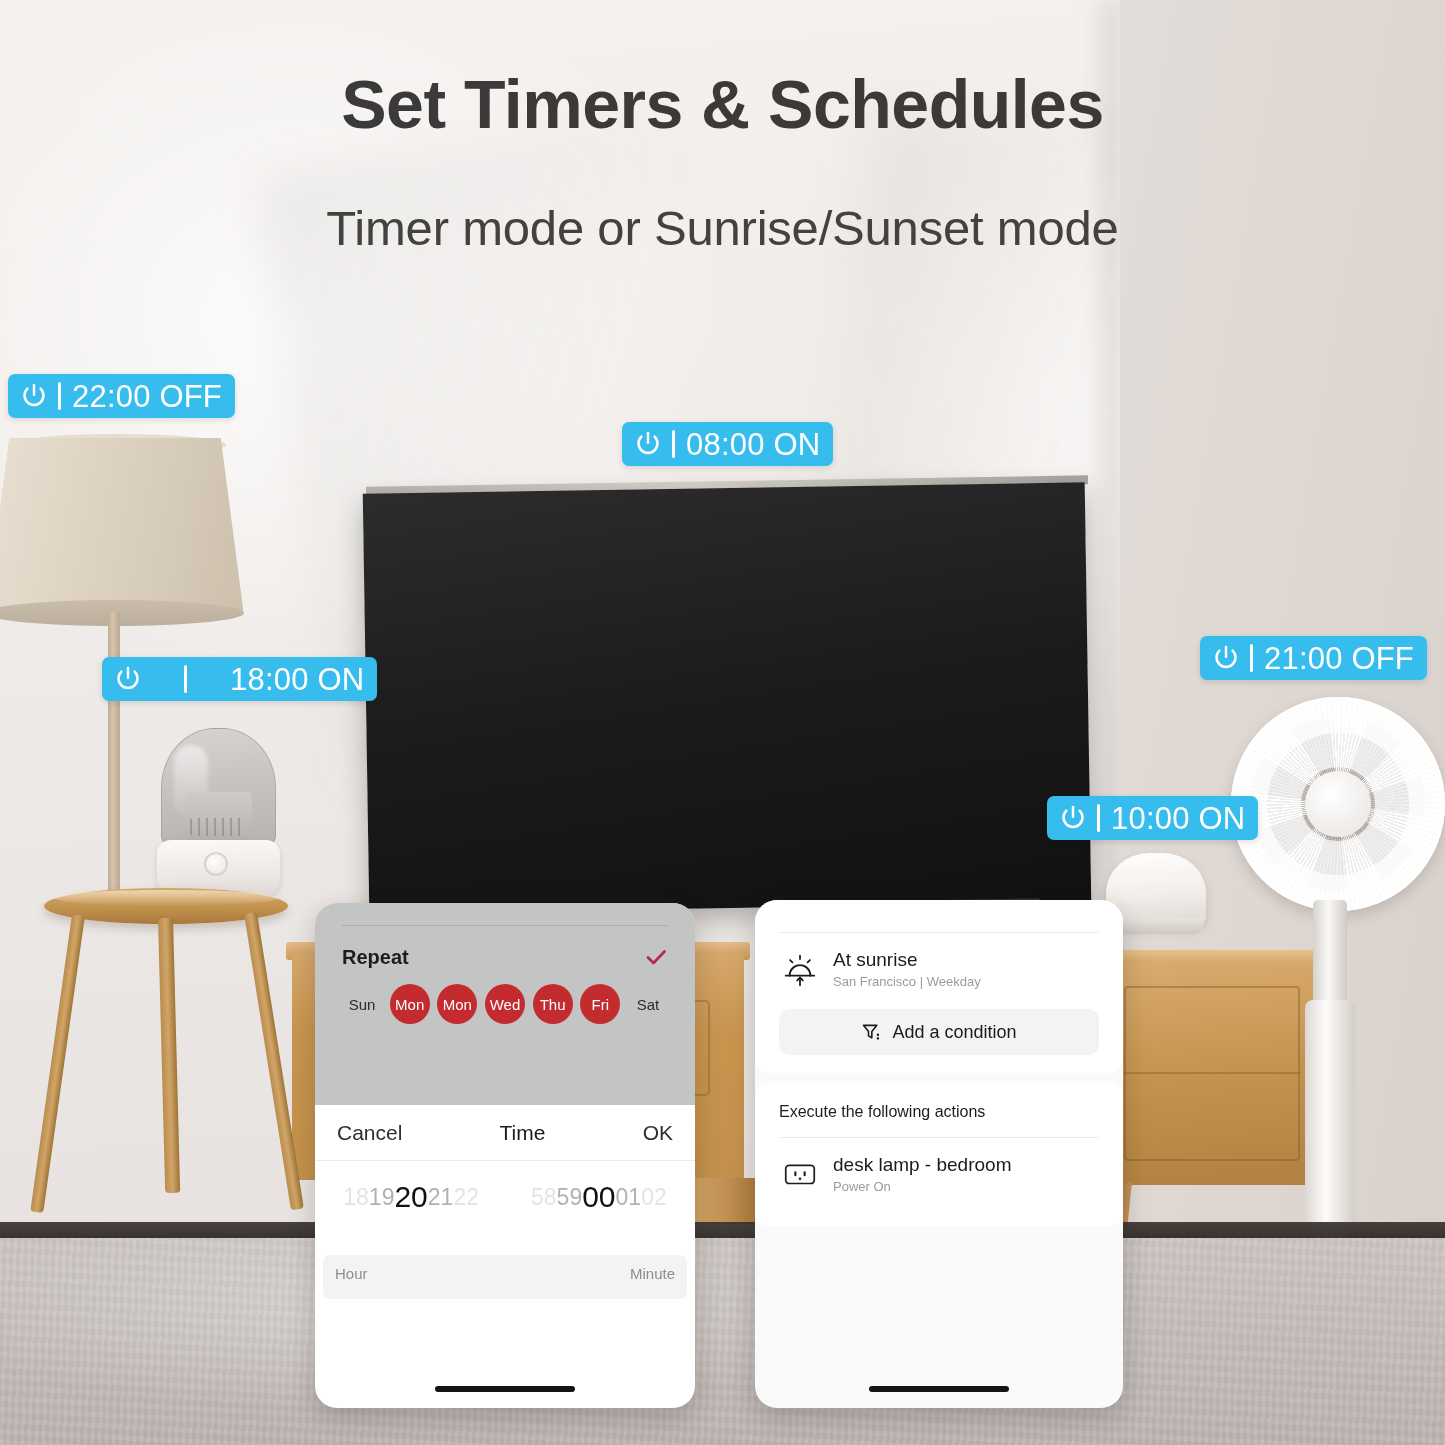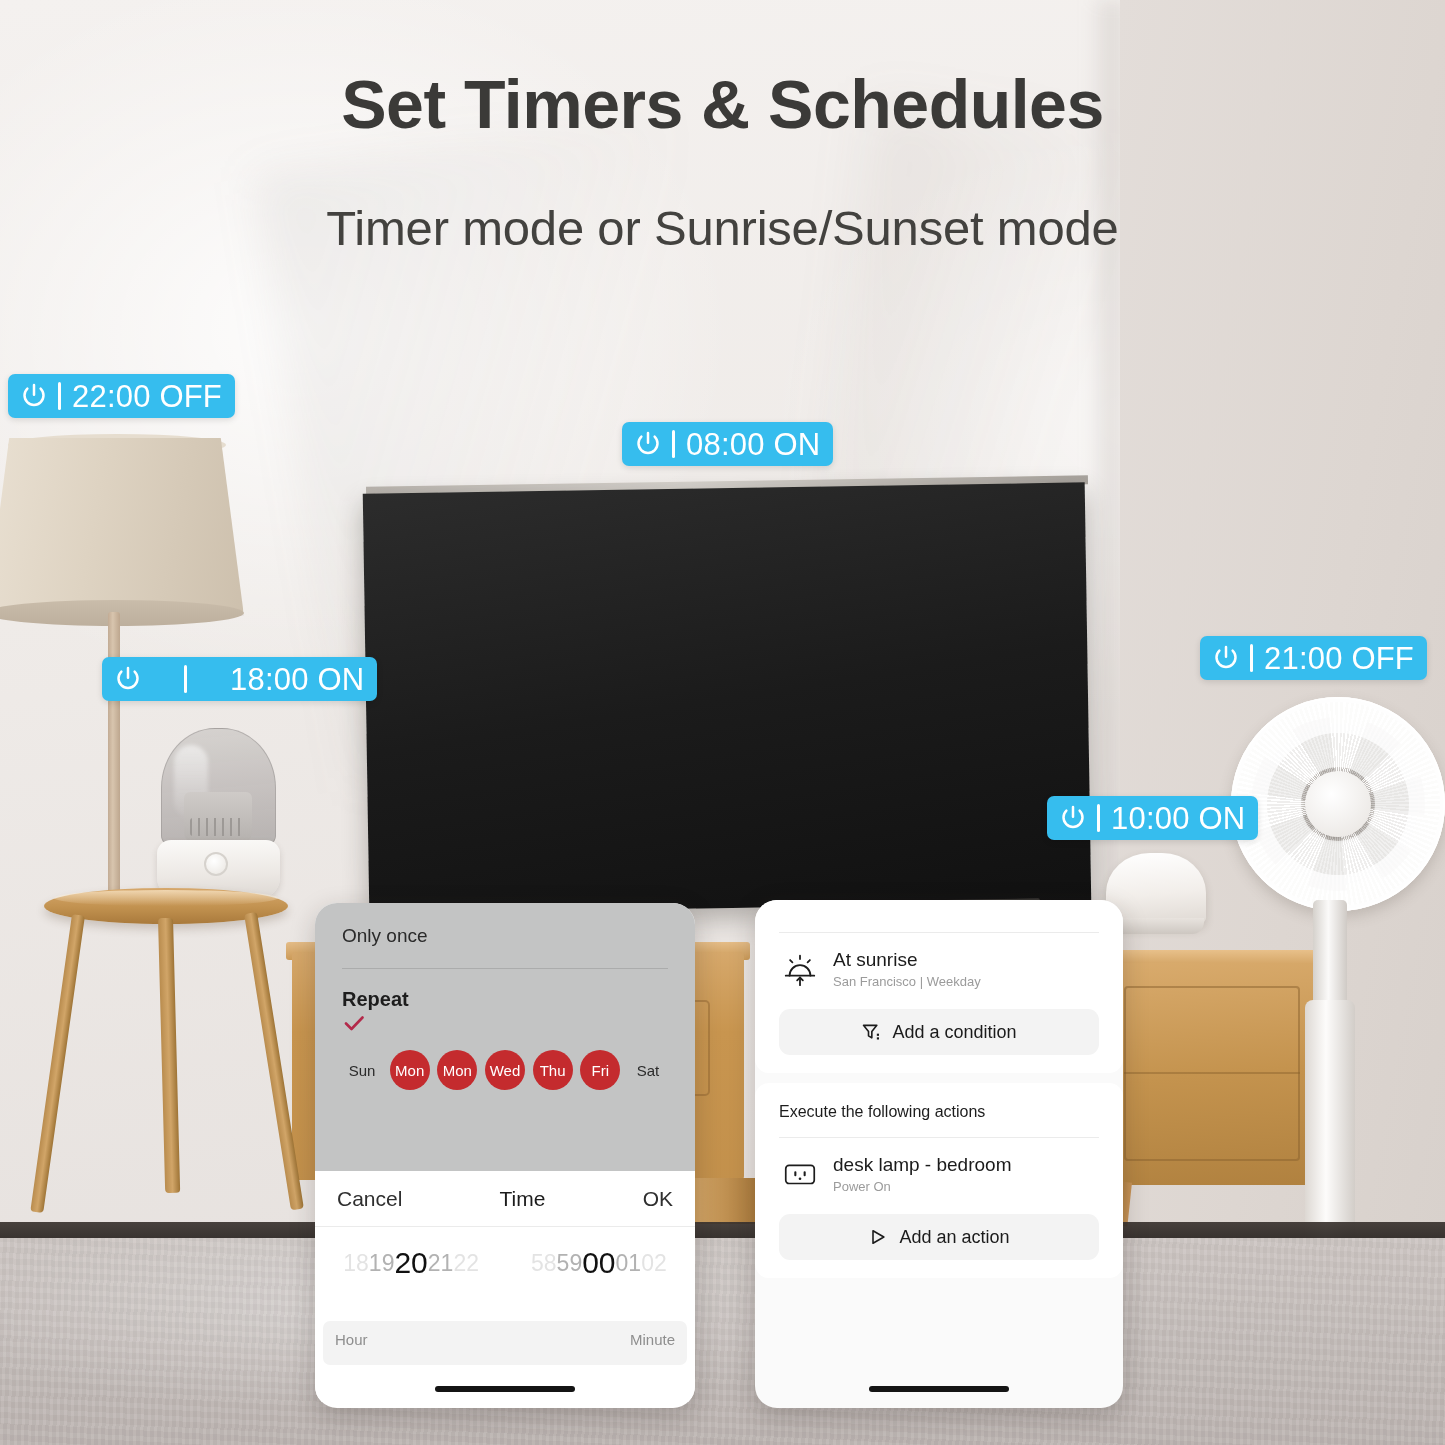--- a/index.html
+++ b/index.html
@@ -302,23 +302,22 @@
     border-radius: 22px; overflow: hidden;
     box-shadow: 0 8px 26px rgba(40,34,28,0.22);
     background: #ffffff;
   }
   .lp-top {
     background: #c3c4c4; padding: 22px 27px 26px 27px;
   }
   .lp-onlyonce { font-size: 19px; color: #2a2a2a; padding-bottom: 21px; }
   .lp-rule { height: 1px; background: rgba(0,0,0,0.12); }
   .lp-repeat-row {
-    display: flex; justify-content: space-between;
+    display: flex; align-items: center; justify-content: space-between;
     padding: 19px 0 15px 0;
-    flex-direction: column;
   }
   .lp-repeat-label { font-size: 20px; font-weight: 700; color: #1d1d1d; }
   .lp-check { width: 24px; height: 24px; display:block; }
   .lp-days { display: flex; align-items: center; gap: 2px; justify-content: space-between; }
   .day {
     width: 40px; height: 40px; border-radius: 50%;
     display: flex; align-items: center; justify-content: center;
     font-size: 15px; color: #2b2b2b;
   }
   .day.sel { background: #c42b2e; color: #ffffff; }
@@ -484,21 +483,20 @@
     <path d="M12 3.2 V 11"></path>
       <path d="M17.3 6.1 a7.6 7.6 0 1 1 -10.6 0"></path>
   </svg>
   <span class="divider"></span>
   <span class="btxt">10:00 ON</span>
 </div>
 
 <div id="panel-left">
 
   <div class="lp-top">
-    <div class="lp-onlyonce">Only once</div>
     <div class="lp-rule"></div>
     <div class="lp-repeat-row">
       <span class="lp-repeat-label">Repeat</span>
       <svg class="lp-check" viewBox="0 0 24 24" fill="none" stroke="#b3294a" stroke-width="2.6" stroke-linecap="round" stroke-linejoin="round">
         <path d="M4 12.5 L9.5 18 L20.5 6.5"></path>
       </svg>
     </div>
     <div class="lp-days">
       <span class="day">Sun</span>
       <span class="day sel">Mon</span>
@@ -591,22 +589,16 @@
         <rect x="14" y="17" width="2.2" height="5.4" rx="1" fill="#1d1d1d" stroke="none"></rect>
         <rect x="23.8" y="17" width="2.2" height="5.4" rx="1" fill="#1d1d1d" stroke="none"></rect>
         <circle cx="20" cy="25" r="1.4" fill="#1d1d1d" stroke="none"></circle>
       </svg>
       <span class="txt">
         <span class="t1">desk lamp - bedroom</span>
         <span class="t2">Power On</span>
       </span>
     </div>
 
-    <div class="rp-btn">
-      <svg class="bic" viewBox="0 0 24 24" fill="none" stroke="#1b1b1b" stroke-width="1.9" stroke-linejoin="round">
-        <path d="M6 4.5 L19 12 L6 19.5 Z"></path>
-      </svg>
-      <span>Add an action</span>
-    </div>
   </div>
 
   <div class="home-bar"></div>
 </div>
 
 </body></html>

